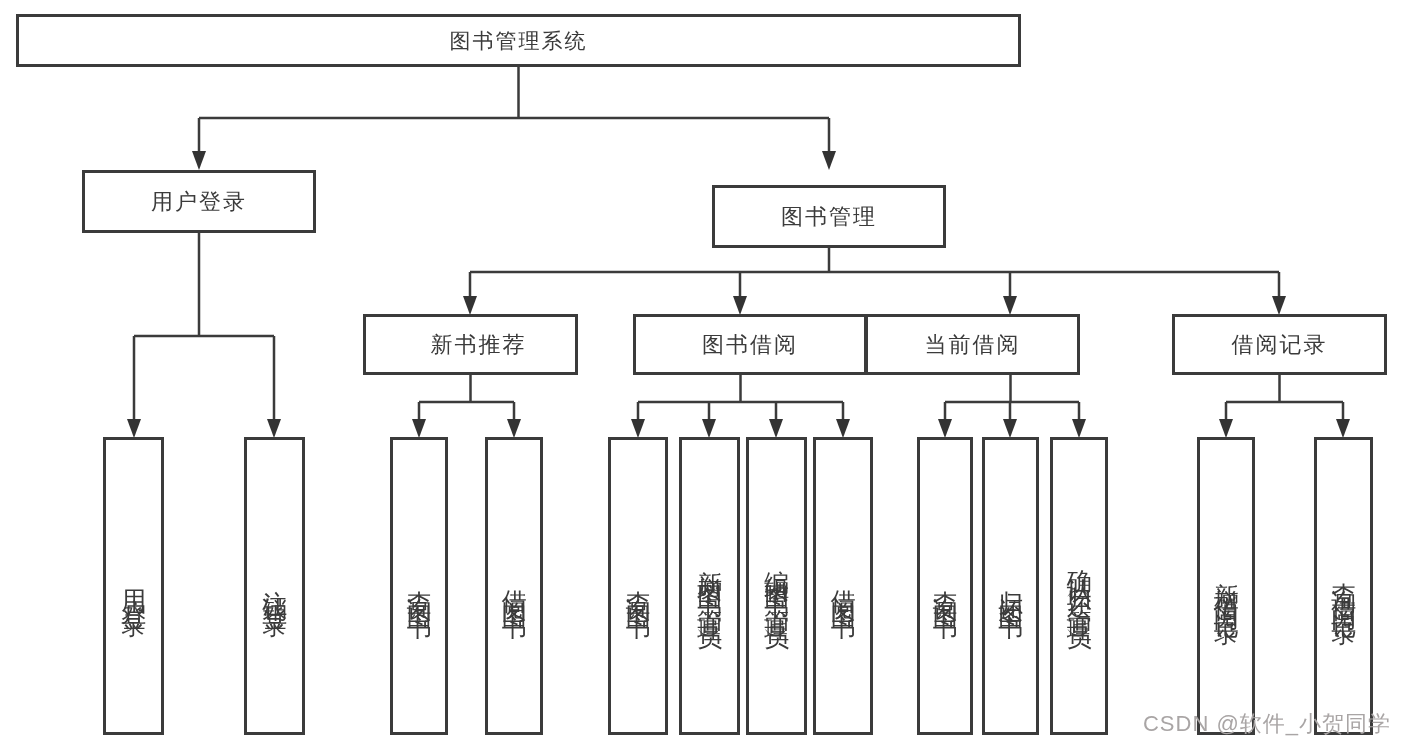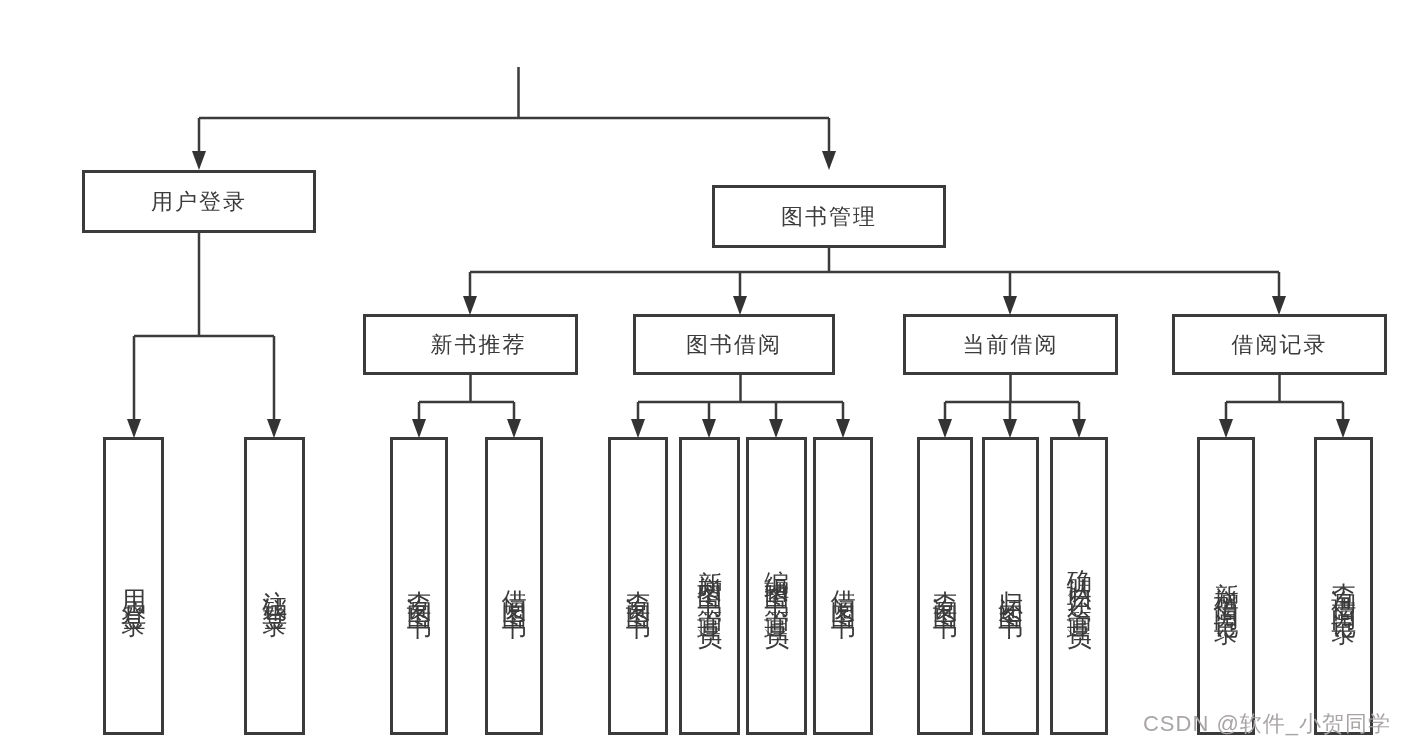--- a/index.html
+++ b/index.html
@@ -97,35 +97,38 @@
       <polygon points="769,419 783,419 776,438"></polygon>
       <polygon points="836,419 850,419 843,438"></polygon>
       <polygon points="938,419 952,419 945,438"></polygon>
       <polygon points="1003,419 1017,419 1010,438"></polygon>
       <polygon points="1072,419 1086,419 1079,438"></polygon>
       <polygon points="1219,419 1233,419 1226,438"></polygon>
       <polygon points="1336,419 1350,419 1343,438"></polygon>
     </g>
   </svg>
 
+  <div class="box root" style="left:16px; top:14px; width:1005px; height:53px;">
+    <span class="htext">图书管理系统</span>
+  </div>
 
   <div class="box" style="left:82px; top:170px; width:234px; height:63px;">
     <span class="htext">用户登录</span>
   </div>
   <div class="box" style="left:712px; top:170px; width:234px; height:63px;margin-top:15px;">
     <span class="htext">图书管理</span>
   </div>
 
   <div class="box" style="left:363px; top:314px; width:215px; height:61px;padding-left:16px;">
     <span class="htext">新书推荐</span>
   </div>
-  <div class="box" style="left:633px; top:314px; width:202px; height:61px;">
+  <div class="box" style="left:633px; top:314px; width:234px; height:61px;">
     <span class="htext">图书借阅</span>
   </div>
-  <div class="box" style="left:903px; top:314px; width:215px; height:61px;">
+  <div class="box" style="left:865px; top:314px; width:215px; height:61px;">
     <span class="htext">当前借阅</span>
   </div>
   <div class="box" style="left:1172px; top:314px; width:215px; height:61px;">
     <span class="htext">借阅记录</span>
   </div>
 
   <div class="box" style="left:103px; top:437px; width:61px; height:298px;">
     <span class="vtext">用户登录</span>
   </div>
   <div class="box" style="left:244px; top:437px; width:61px; height:298px;">

